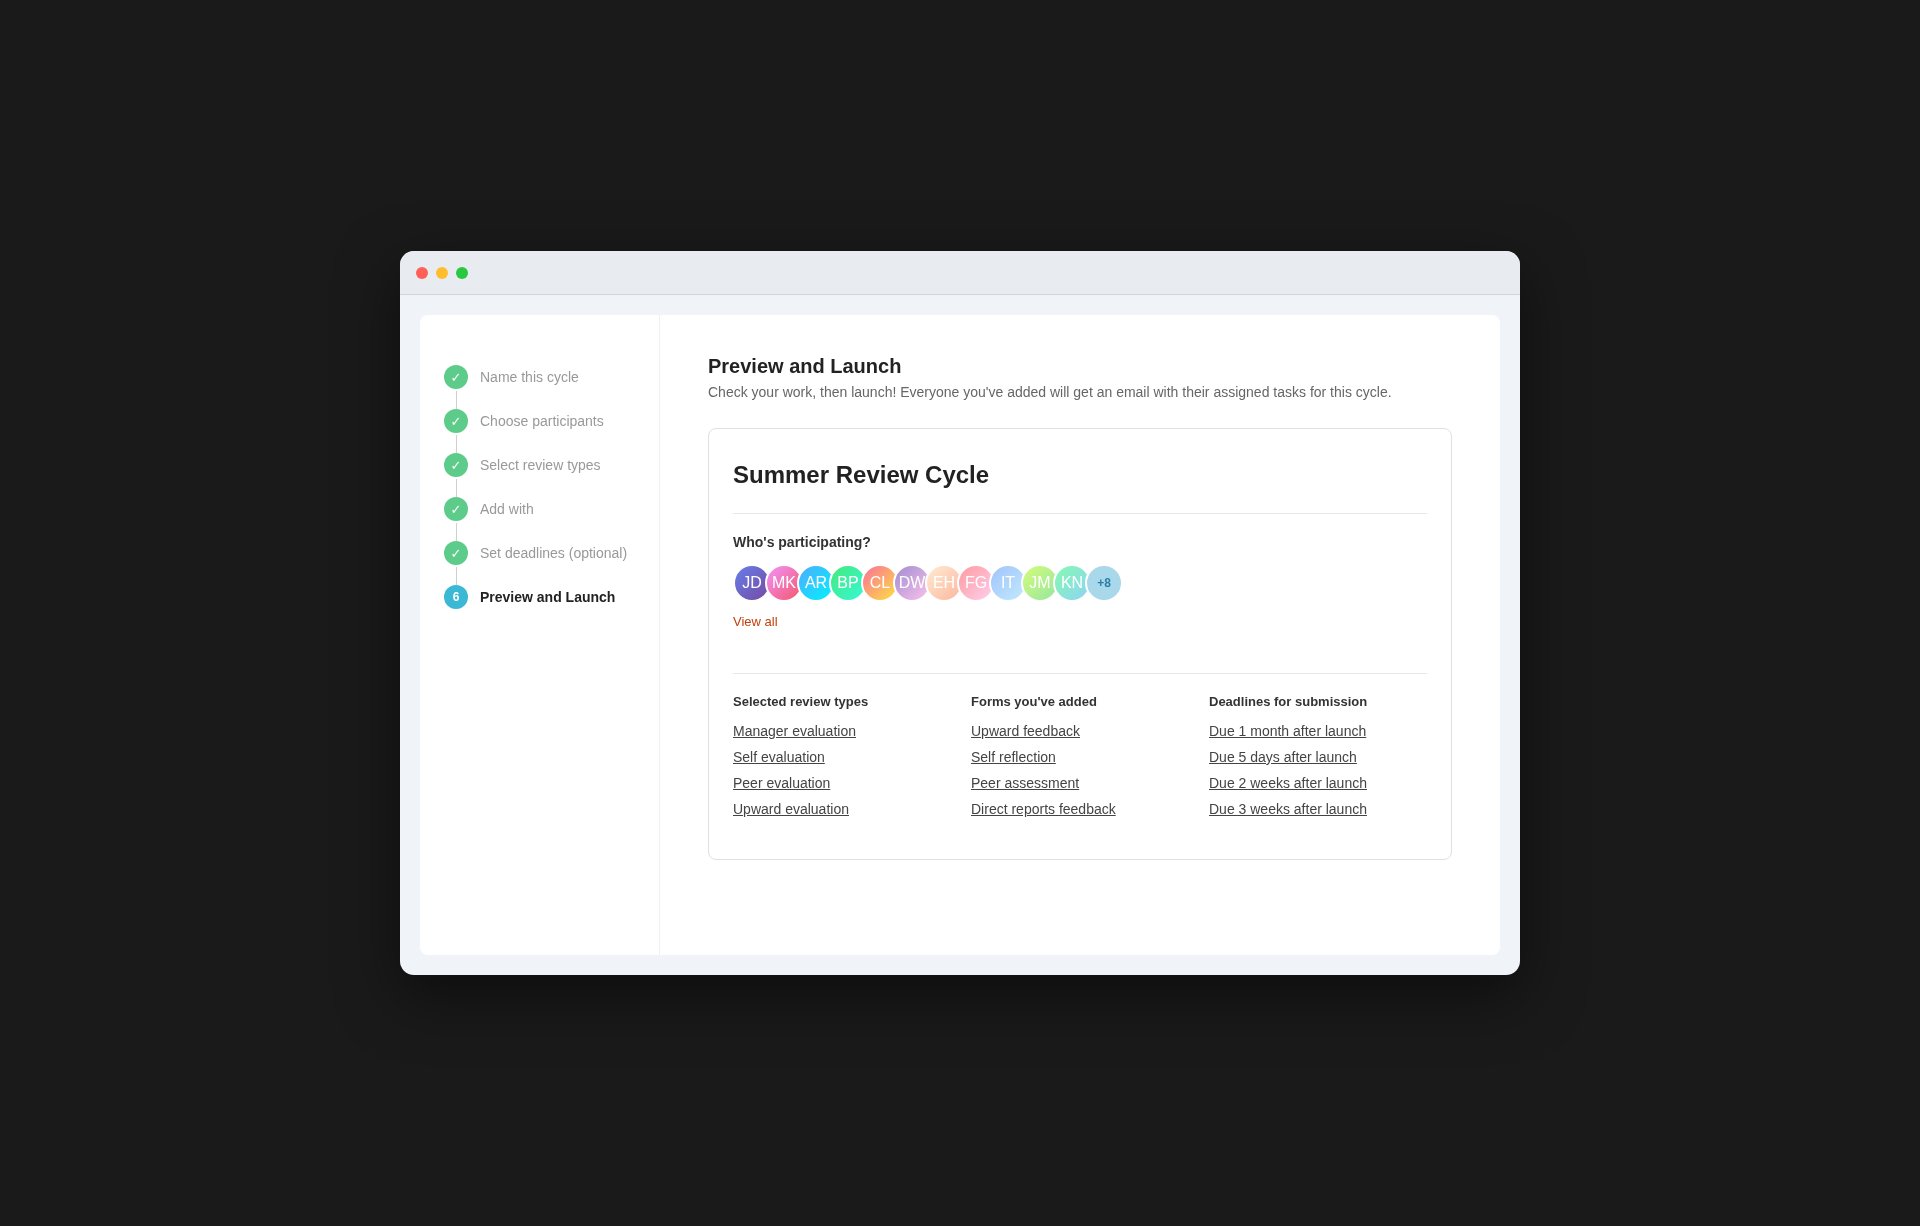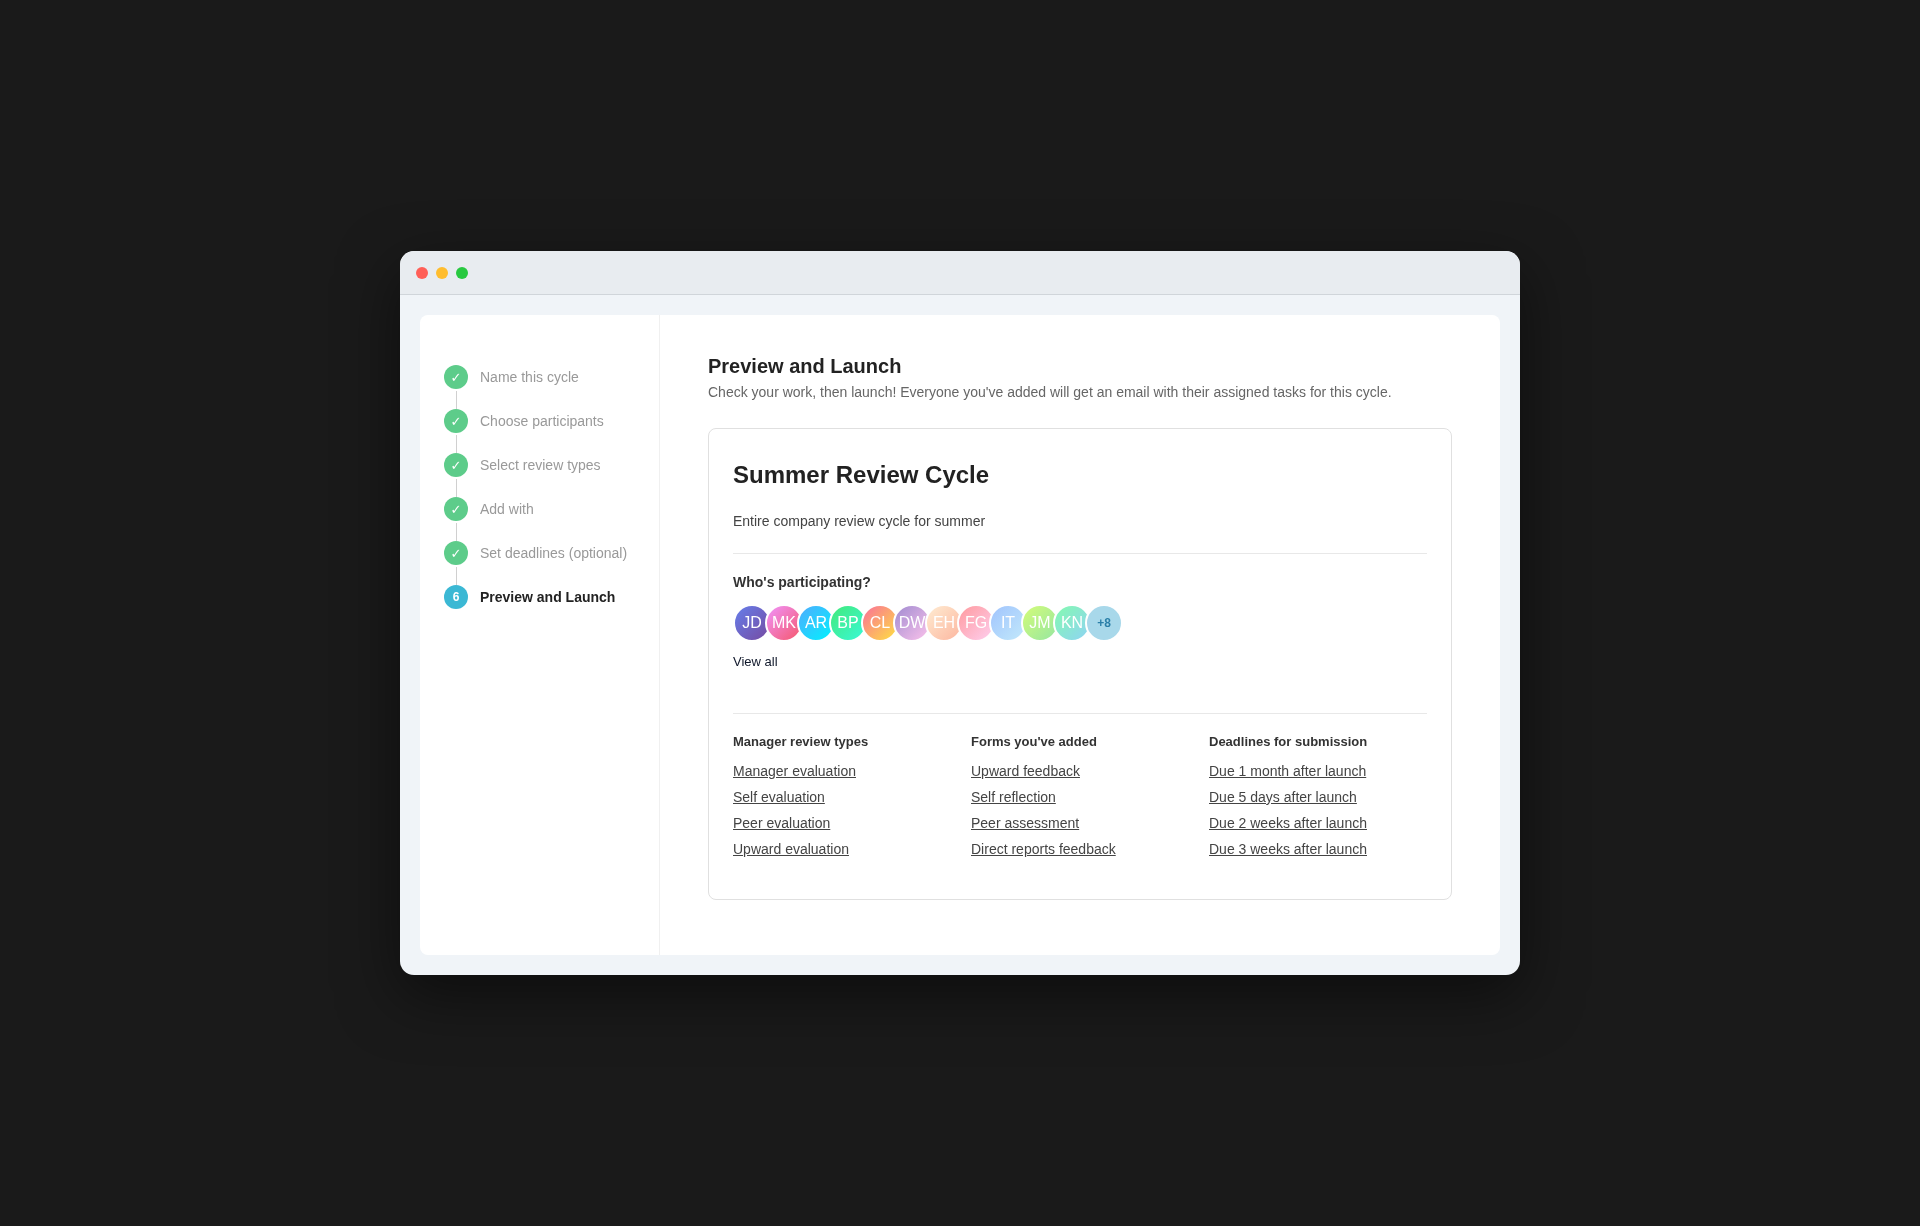--- a/index.html
+++ b/index.html
@@ -172,21 +172,21 @@
       font-weight: normal;
     }
     .avatar:first-child { margin-left: 0; }
     .avatar-more {
       background: #a8d8ea;
       color: #2a7fa8;
       font-size: 12px;
       font-weight: 700;
     }
     .view-all-link {
-      color: #0f172a;
+      color: #c2410c;
       font-size: 13px;
       cursor: pointer;
       text-decoration: none;
       display: inline-block;
       margin-bottom: 24px;
     }
     .review-grid {
       display: grid;
       grid-template-columns: 1fr 1fr 1fr;
       gap: 0 20px;
@@ -261,21 +261,20 @@
         </div>
     </div>
 
     <div class="main">
       <div class="page-title">Preview and Launch</div>
       <div class="page-subtitle">Check your work, then launch! Everyone you've added will get an email with their assigned tasks for this cycle.</div>
 
       <div class="preview-card">
         <div class="cycle-name">Summer Review Cycle</div>
 
-        <div class="section-value">Entire company review cycle for summer</div>
 
         <hr class="divider">
 
         <div class="participants-label">Who's participating?</div>
 
         <div class="avatars-row" id="avatars-container">
             <div class="avatar av1">JD</div>
             <div class="avatar av2">MK</div>
             <div class="avatar av3">AR</div>
             <div class="avatar av4">BP</div>
@@ -288,21 +287,21 @@
             <div class="avatar av11">KN</div>
             <div class="avatar avatar-more">+8</div>
           </div>
 
         <a class="view-all-link">View all</a>
 
         <hr class="divider">
 
         <div class="review-grid">
           <div>
-            <div class="review-col-header">Manager review types</div>
+            <div class="review-col-header">Selected review types</div>
             <div id="review-types-list">
                 <div class="review-col-item">Manager evaluation</div>
                 <div class="review-col-item">Self evaluation</div>
                 <div class="review-col-item">Peer evaluation</div>
                 <div class="review-col-item">Upward evaluation</div>
               </div>
           </div>
           <div>
             <div class="review-col-header">Forms you've added</div>
             <div id="forms-list">

